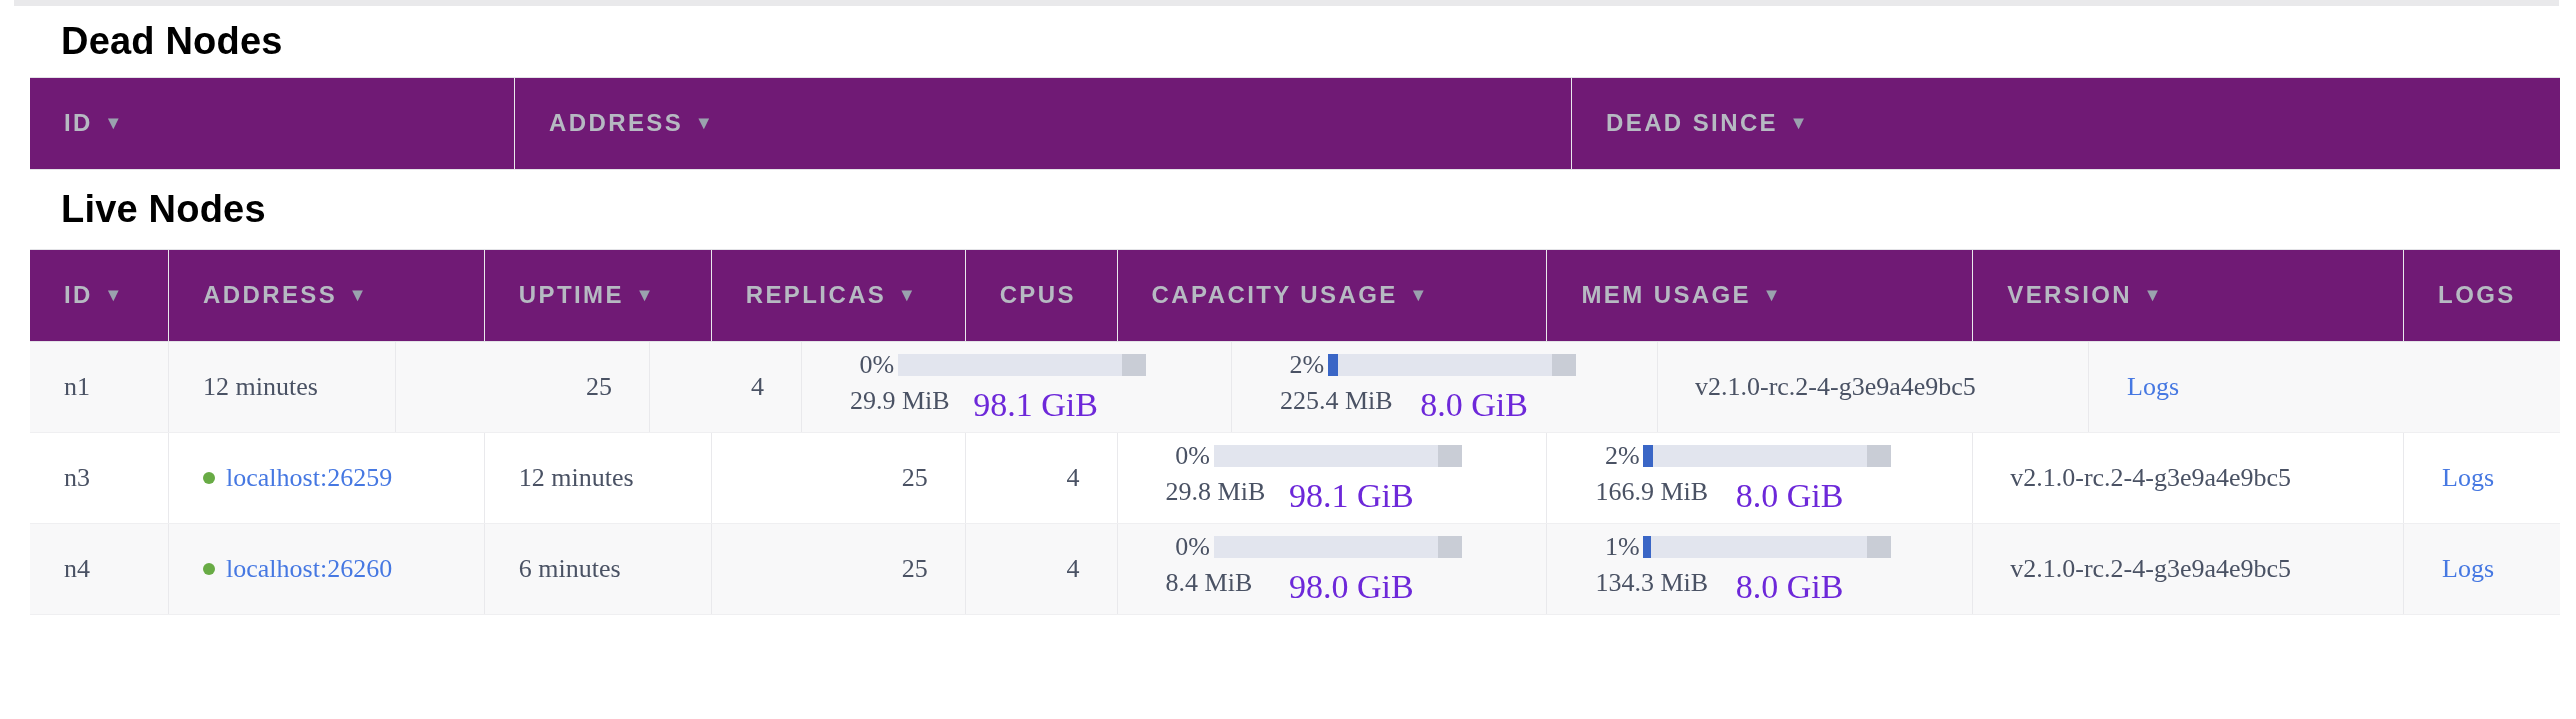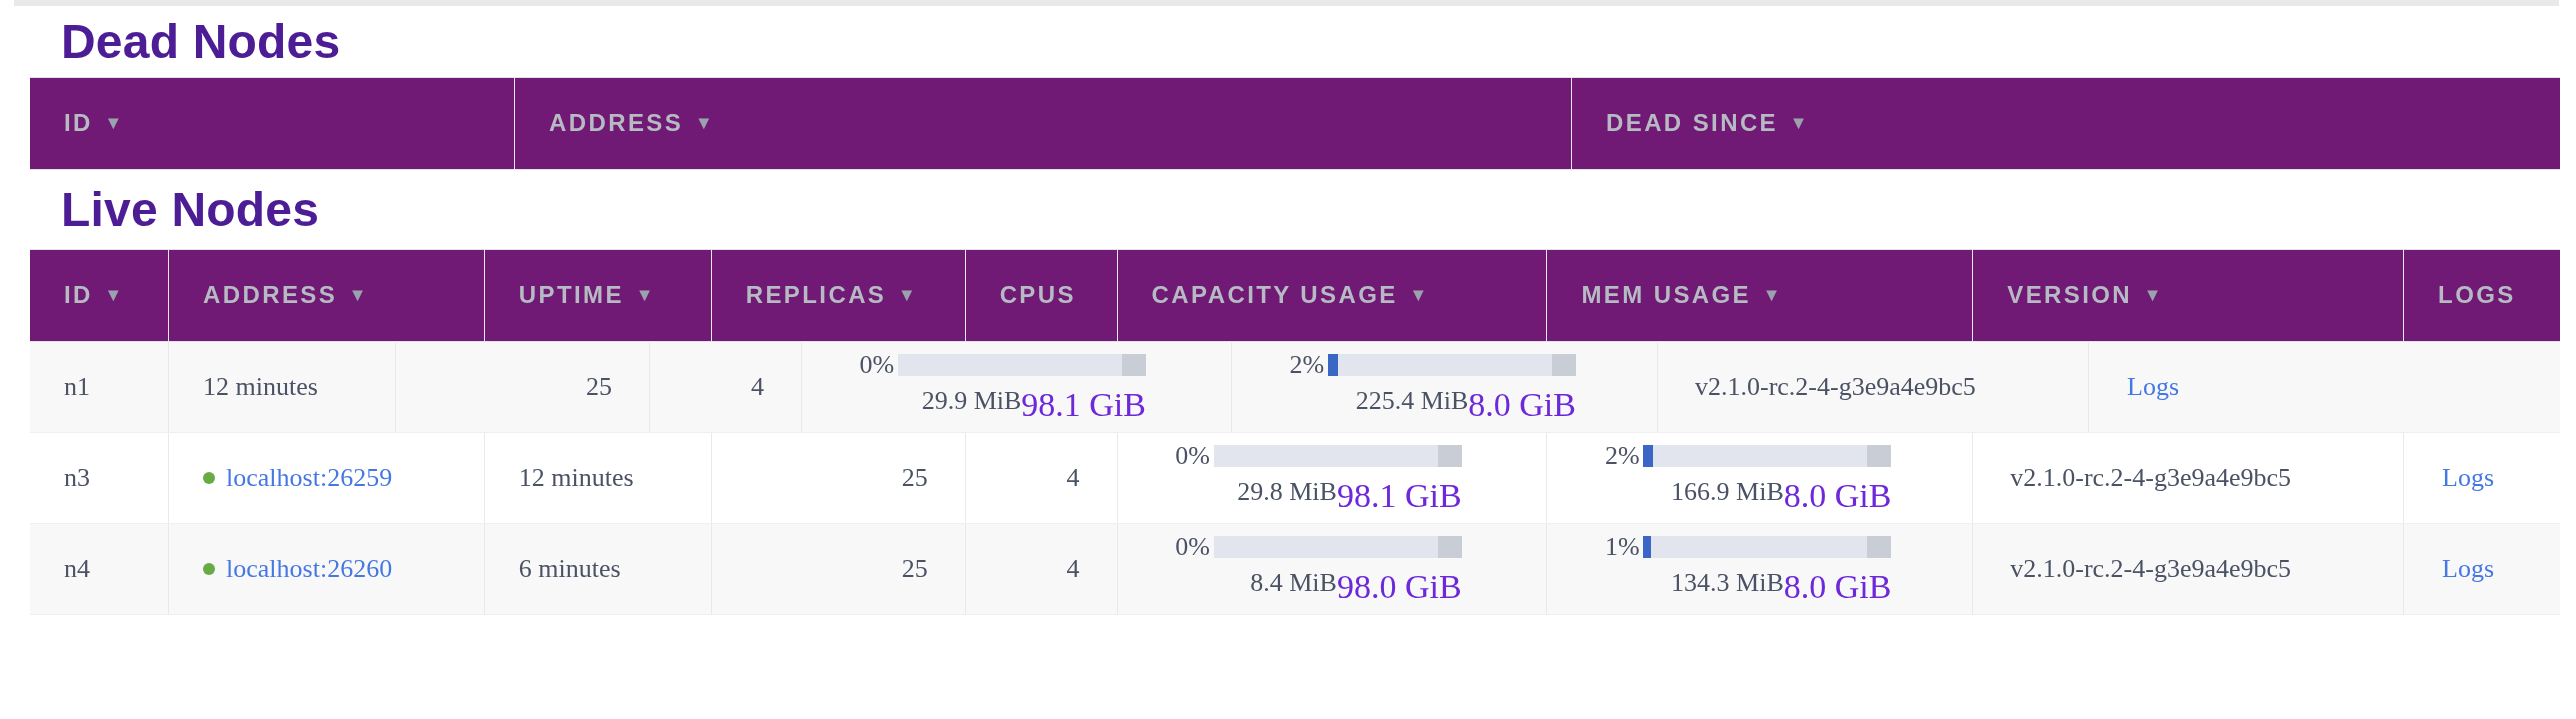--- a/index.html
+++ b/index.html
@@ -6,21 +6,21 @@
   html,body { background:#ffffff; }
   body {
     width:2576px; height:720px; position:relative; overflow:hidden;
     font-family:"Liberation Sans", sans-serif; color:#4a5264;
   }
   .top-strip { position:absolute; top:0; left:14.4px; width:2545px; height:5.8px; background:#e9e9eb; }
   .content { position:absolute; top:5.8px; left:30px; width:2530px; }
 
   .section-heading {
     height:71px; display:flex; align-items:center; padding-left:31px;
-    font-size:48px; font-weight:700; color:#4c1d95; letter-spacing:0.2px;
+    font-size:38px; font-weight:700; color:#000000; letter-spacing:0.2px;
   }
   .section-heading.live { height:79px; }
 
   .table { width:2530px; border-top:1px solid #e3e3e7; }
   .trow { display:flex; width:2530px; }
   .thead { height:92px; background:#701a75; border-bottom:1px solid #e3e3e7; }
   .drow { background:#ffffff; border-bottom:1px solid #efeff1; }
   .drow.alt { background:#f8f8f9; }
   .dead-table .drow { height:81px; }
   .live-table .drow { height:91px;font-family:Liberation Serif, serif; }
@@ -58,21 +58,21 @@
   .status-dot.dead { background:#e06c78; }
   a.node-link, a.logs-link { color:#4678e2; text-decoration:none; cursor:pointer; }
 
   
   .usage-cell { flex-direction:column; justify-content:center; align-items:flex-start; padding-left:0; }
   .usage-top { display:flex; align-items:center; }
   .pct-label { width:96px; text-align:right; padding-right:3.8px; font-size:26px; color:#4a5264; }
   .bar { position:relative; width:248px; height:22px; background:#e2e5ee; }
   .bar-fill { position:absolute; left:0; top:0; height:100%; background:#3a66c6; }
   .bar-endcap { position:absolute; right:0; top:0; width:24px; height:100%; background:#c9cdd6; }
-  .usage-vals { margin-left:96px; width:248px; display:flex; justify-content:flex-end; margin-top:5.8px; }
+  .usage-vals { margin-left:48px; width:248px; display:flex; justify-content:space-between; margin-top:5.8px; }
   .usage-used { font-size:26px; color:#4a5264; }
   .usage-total { font-size:34px; color:#6d28d9; }
 
   .version-cell { padding-left:37px; }
   .logs-cell { padding-left:38px; font-size:26px; }
 </style>
 </head>
 <body>
 
 <div class="top-strip"></div>

